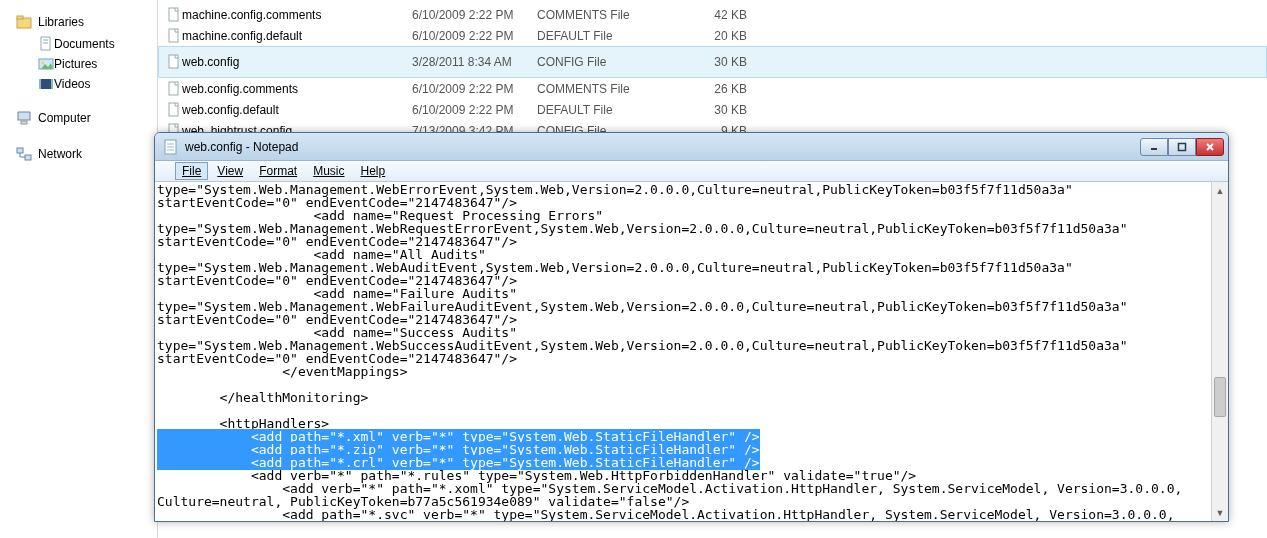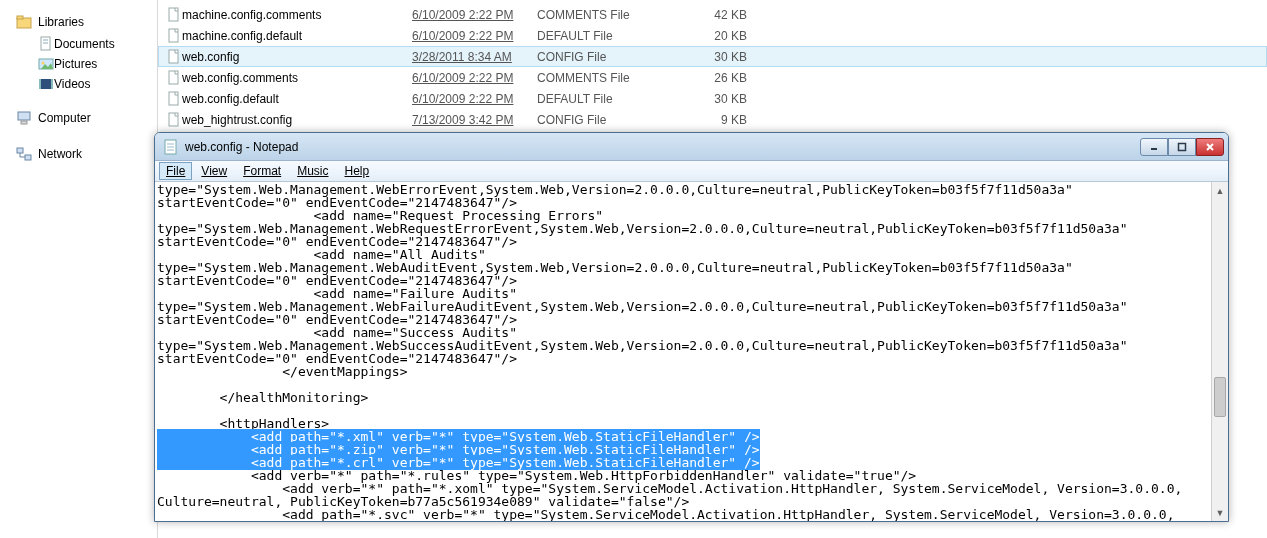--- a/index.html
+++ b/index.html
@@ -25,24 +25,24 @@
   .nav-item-top { padding-left: 6px; }
   .ico { width: 16px; height: 16px; display: inline-block; flex: 0 0 16px; }
   .ico svg { width: 16px; height: 16px; display: block; }
   .file-list { flex: 1; padding-top: 4px; }
   .row {
     display: flex;
     height: 21px;
     align-items: center;
     padding-left: 8px;
   }
-  .row.selected { background: #e5f3fb; border: 1px solid #b3dbf2; padding-left:7px; height:21px;}
+  .row.selected { background: #e5f3fb; border: 1px solid #b3dbf2; padding-left:7px; height:32px;}
   .col-icon { width: 20px; }
   .col-name { width: 230px; }
-  .col-date { width: 125px; color: #555; text-decoration: underline; }
+  .col-date { width: 125px; color: #555; }
   .col-type { width: 150px; color: #555; }
   .col-size { width: 60px; text-align: right; color: #555; }
   
   .notepad {
     position: absolute;
     left: 154px;
     top: 132px;
     width: 1075px;
     height: 390px;
     border: 1px solid #4a6d91;
@@ -73,21 +73,21 @@
   }
   .np-btn.close { background: linear-gradient(#ef7d7d,#c93030); color:#fff; border-color:#8a2020; }
   .np-btn:first-child{border-radius:3px 0 0 3px;}
   .np-btn:last-child{border-radius:0 3px 3px 0;}
   .np-menu {
     height: 21px;
     background: linear-gradient(#f7fbff,#e4eef8);
     border-bottom: 1px solid #b9c8d7;
     display: flex;
     align-items: center;
-    padding-left: 4px;
+    padding-left: 20px;
     gap: 2px;
   }
   .np-menu-item {
     padding: 2px 7px;
     text-decoration: underline;
     text-decoration-color: transparent;
     cursor: default;
   }
   .np-menu-item .ul { text-decoration: underline; }
   .np-menu-item.active { border:1px solid #7da2c1; background:#d6e9f8; padding:1px 6px;}

